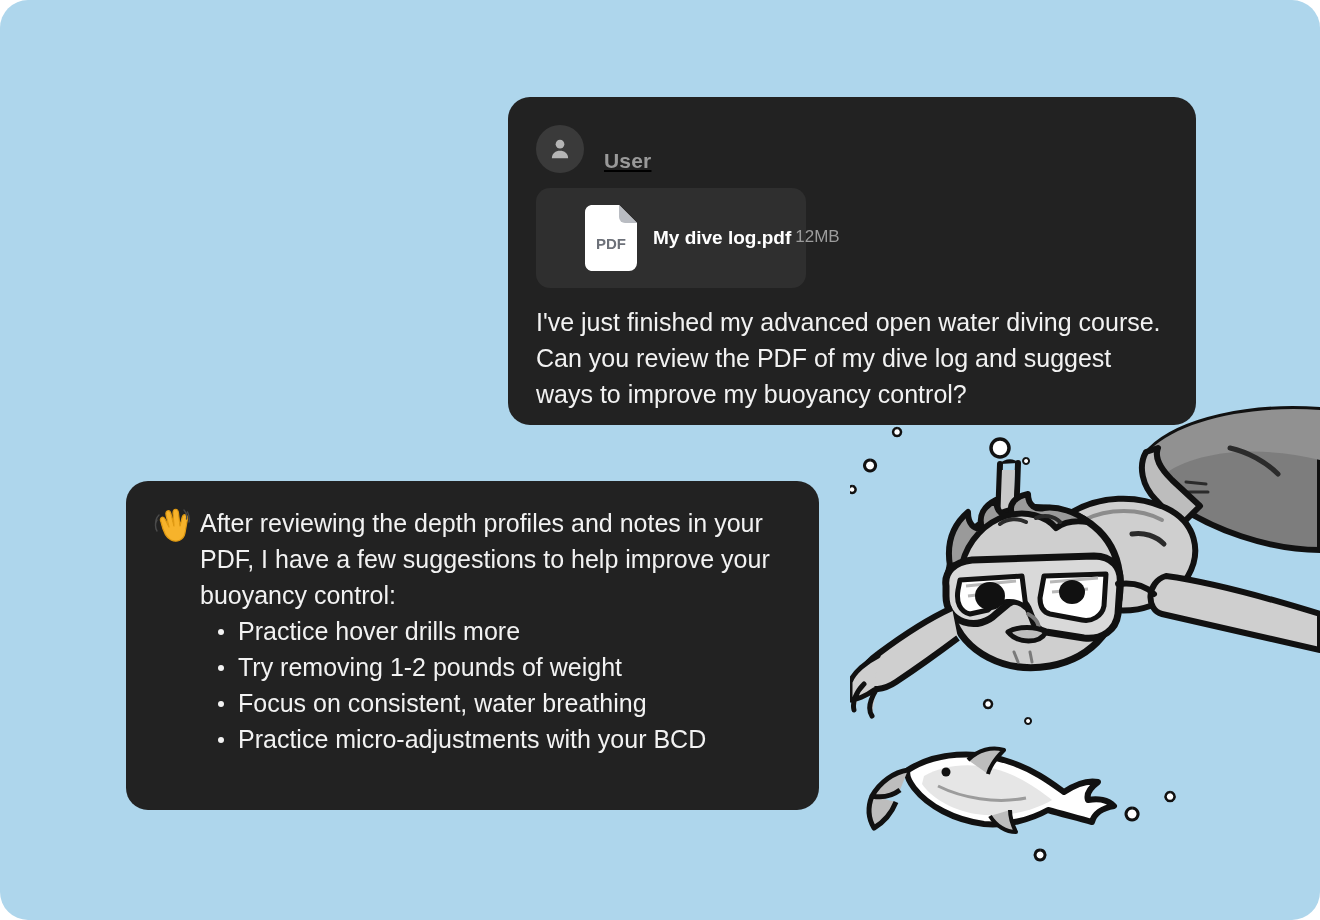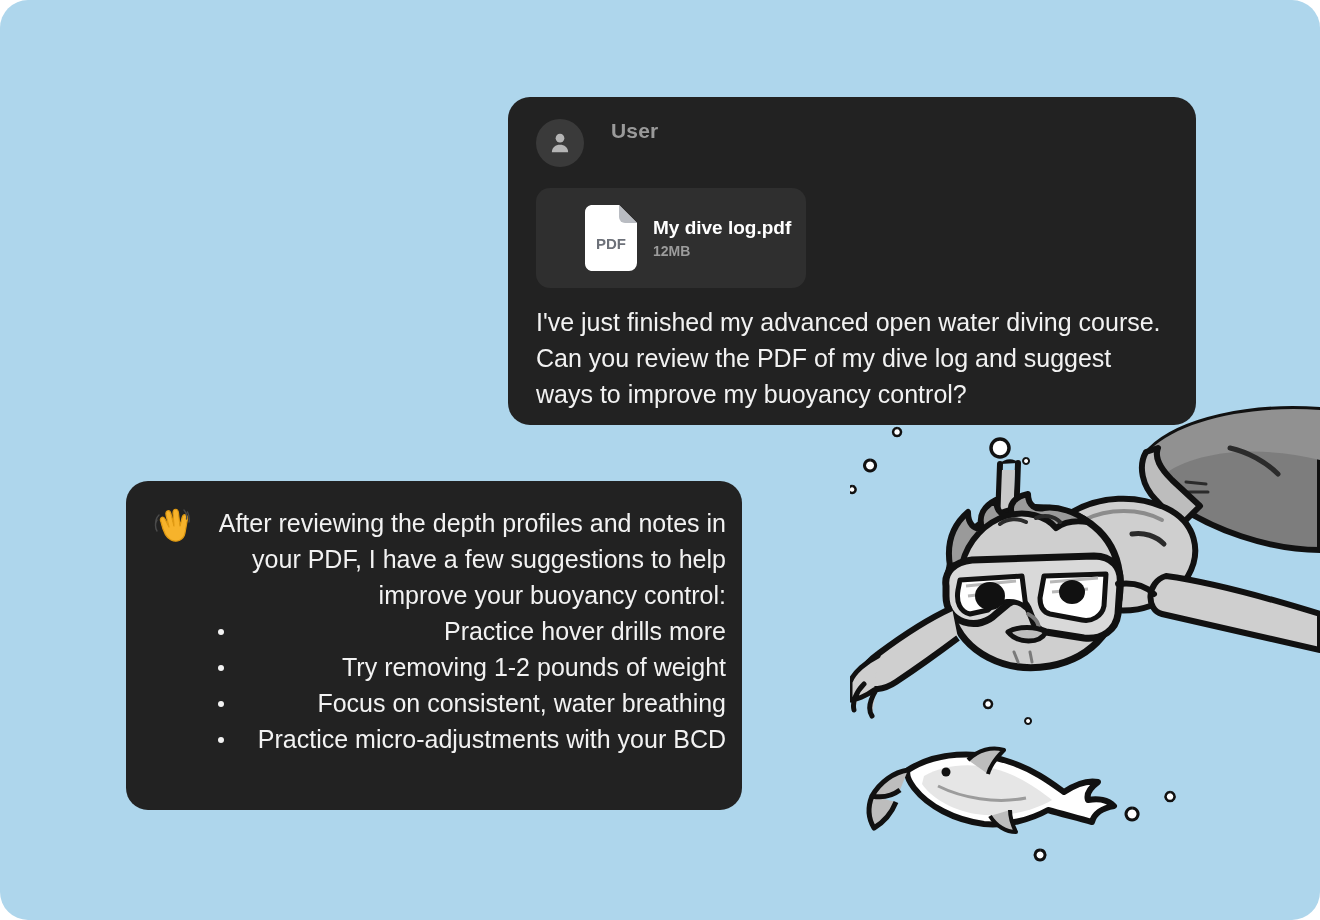--- a/index.html
+++ b/index.html
@@ -44,23 +44,24 @@
   #user-bubble {
     left: 508px;
     top: 97px;
     width: 688px;
     height: 328px;
     padding: 22px 28px 24px 28px;
   }
 
   .user-header {
     display: flex;
-    align-items: flex-start;
-    gap: 27px;
+    align-items: flex-end;
+    gap: 20px;
     height: 54px;
+    text-decoration: underline;
   }
 
   .avatar {
     width: 48px;
     height: 48px;
     border-radius: 50%;
     background: #3a3a3a;
     display: flex;
     align-items: center;
     justify-content: center;
@@ -92,51 +93,49 @@
 
   .pdf-icon {
     width: 52px;
     height: 66px;
     flex: 0 0 auto;
     position: relative;
     padding-left: 35px;
   }
   .pdf-icon svg { display: block; }
 
-  .file-meta { display: flex; flex-direction: column; gap: 4px; min-width: 0; }
+  .file-meta { display: flex; flex-direction: row; gap: 4px; min-width: 0; }
 
   .file-name {
     color: #ffffff;
     font-size: 19px;
     font-weight: bold;
     white-space: nowrap;
   }
 
   .file-size {
     color: #9c9c9c;
-    font-size: 14px;
-    font-weight: bold;
+    font-size: 17px;
   }
 
   #user-text {
     margin-top: 16px;
     color: #f2f2f2;
     font-size: 25px;
     line-height: 36px;
     max-width: 640px;
   }
 
   
   #assistant-bubble {
     left: 126px;
     top: 481px;
-    width: 616px;
+    width: 693px;
     height: 329px;
     padding: 24px 16px 24px 28px;
-    text-align: right;
   }
 
   .assistant-inner {
     display: flex;
     gap: 10px;
     align-items: flex-start;
   }
 
   .wave-emoji {
     font-size: 34px;

